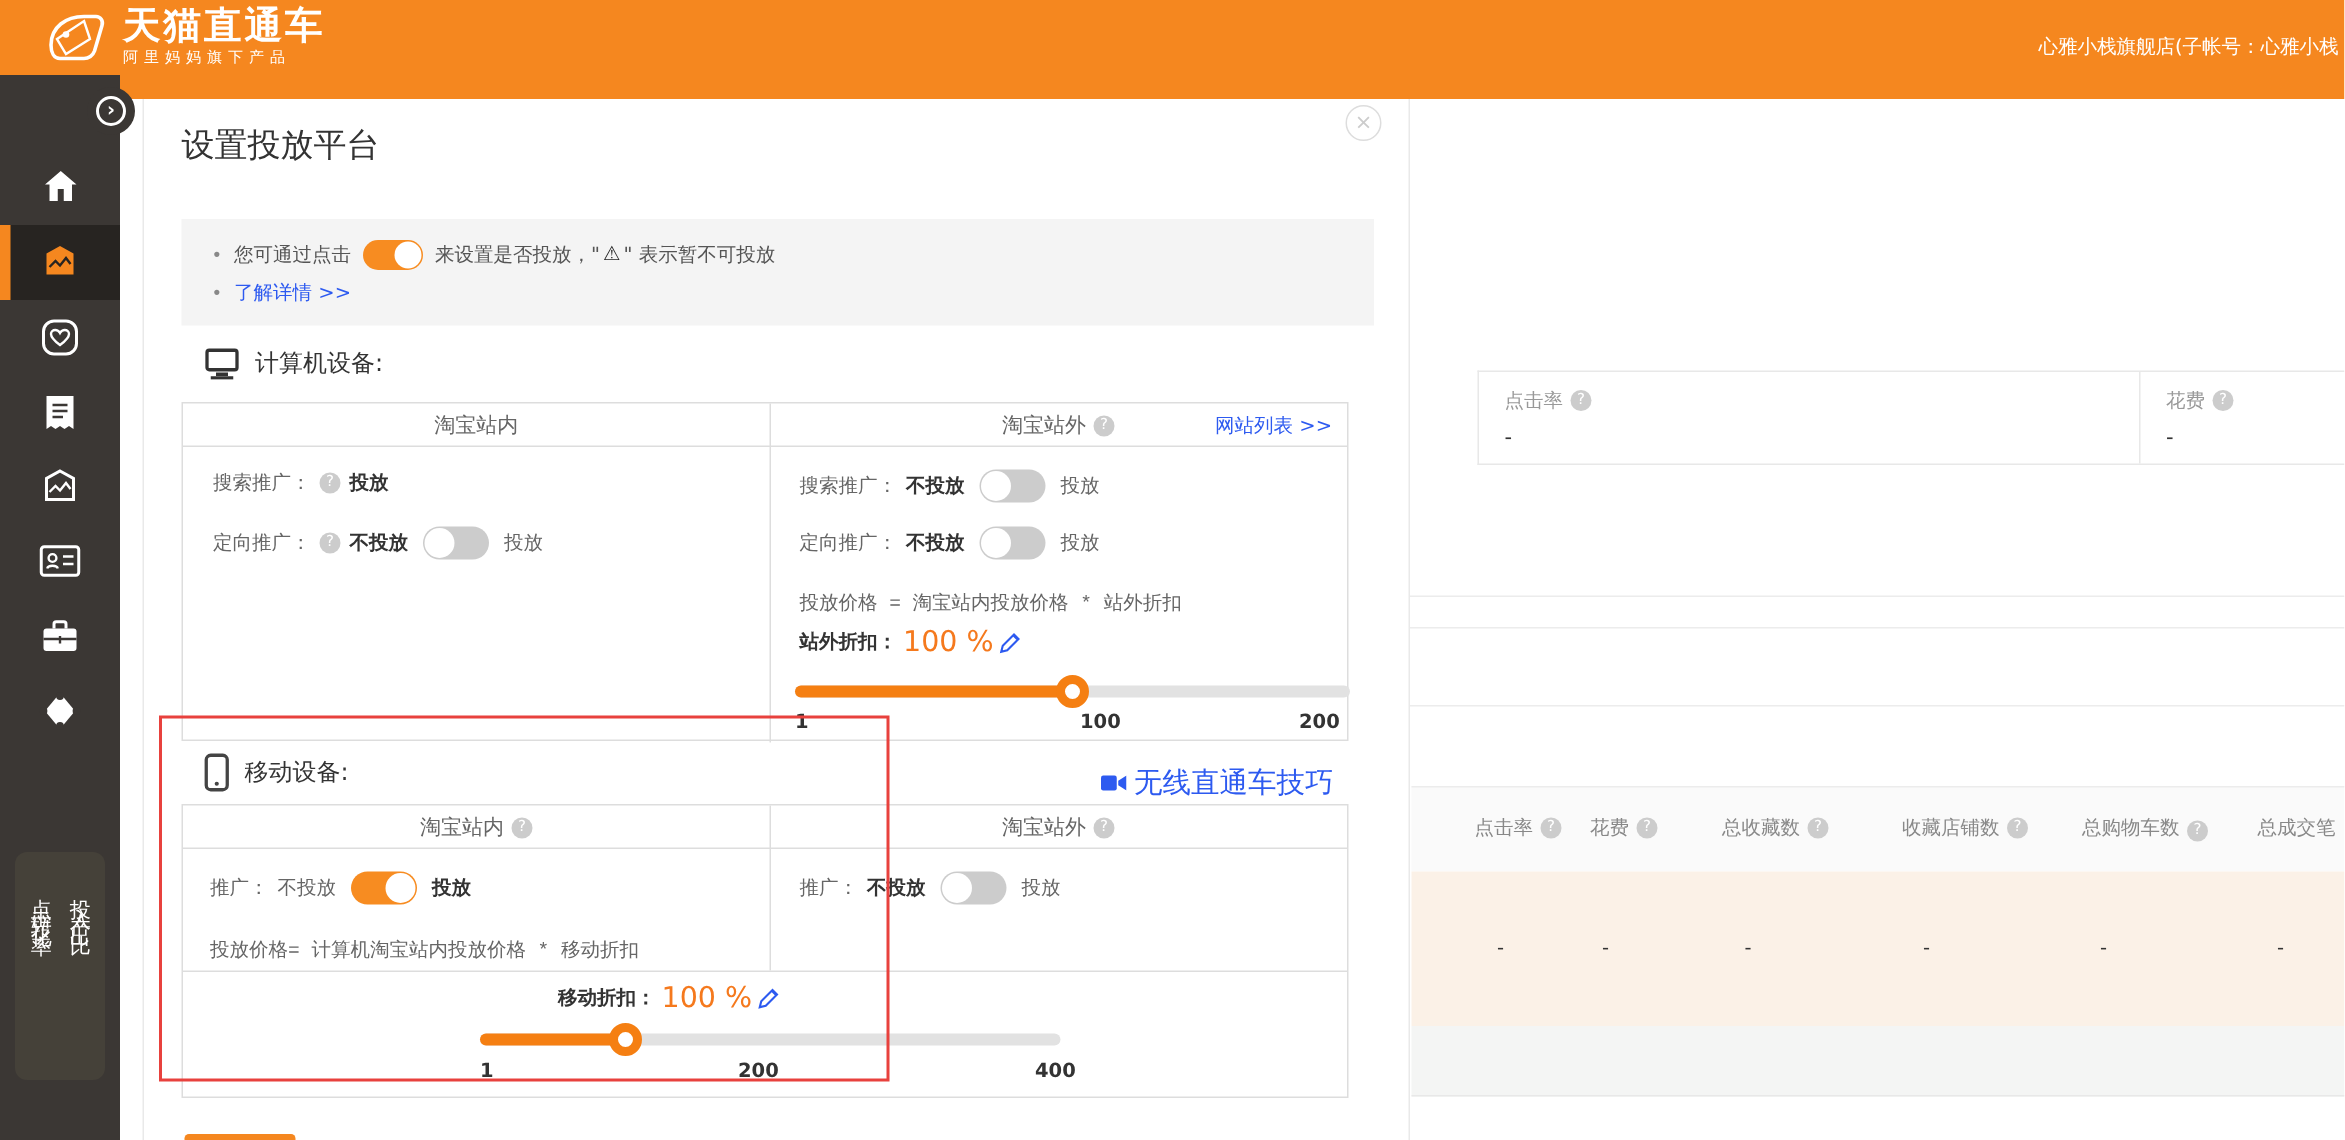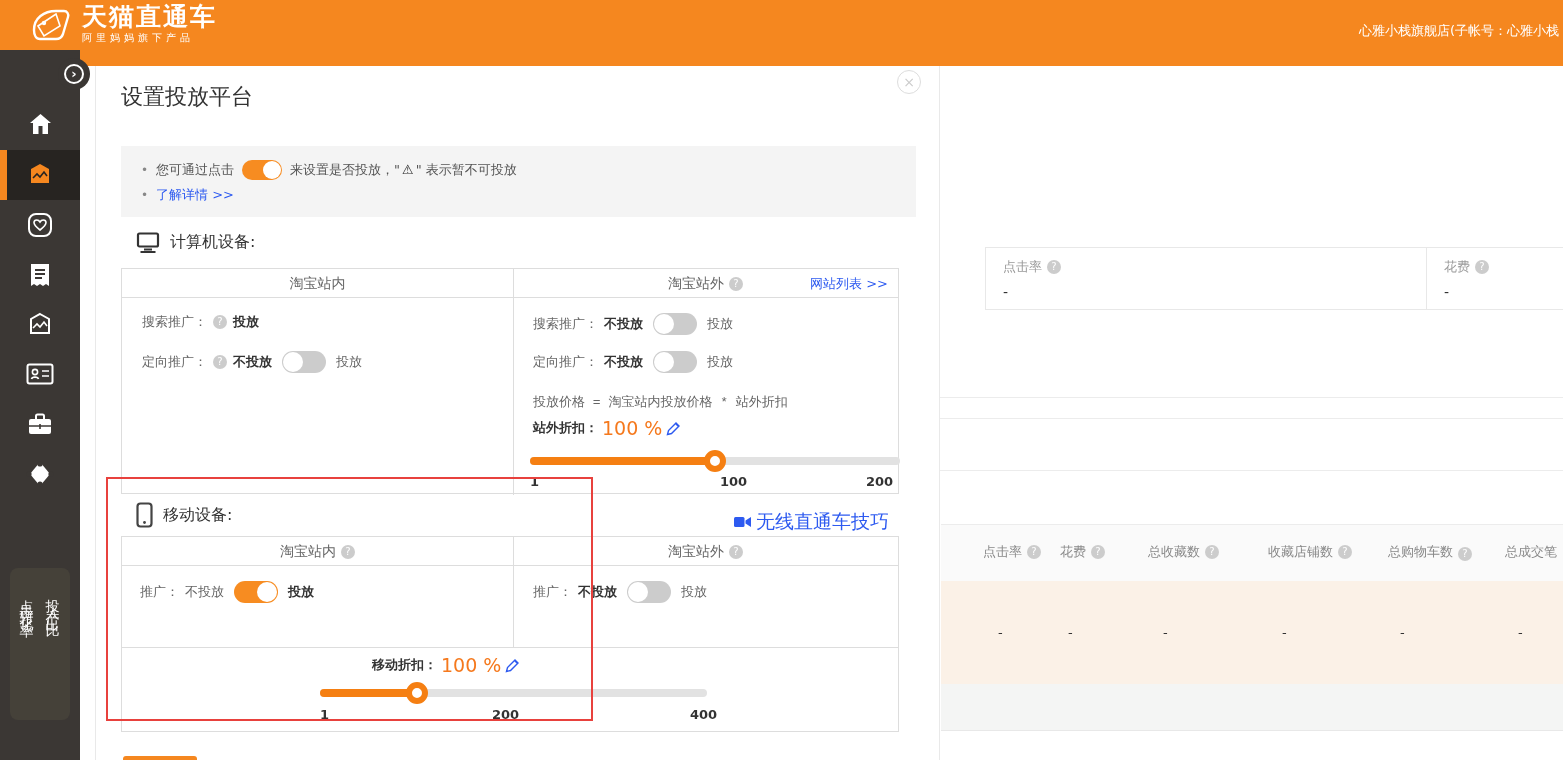--- a/index.html
+++ b/index.html
@@ -350,20 +350,21 @@
     </div>
     <div class="row-line" style="left:411px; top:44px;">
       <span>推广：</span>
       <span class="b">不投放</span>
       <span class="toggle off">
           <span class="knob"></span>
         </span>
       <span>投放</span>
     </div>
 
+    <div class="formula" style="left:18px; top:87px;">投放价格= 计算机淘宝站内投放价格 * 移动折扣</div>
     <div style="position:absolute; left:0; top:110px; width:100%; border-top:1px solid #ddd;"></div>
 
     <div class="discount-line" style="left:250px; top:117px;">
       <span class="discount-label">移动折扣：</span>
       <span class="discount-value">100 %</span>
       <svg class="pencil" width="15" height="15" viewBox="0 0 15 15">
           <path d="M1.5 13.5 l1-4 7.5-7.5 3 3 -7.5 7.5 z M9.5 2.5 l3 3" fill="none" stroke="#2d5af0" stroke-width="1.4"></path>
         </svg>
     </div>
     <div class="slider" style="left:198px; top:152px; width:387px;">

